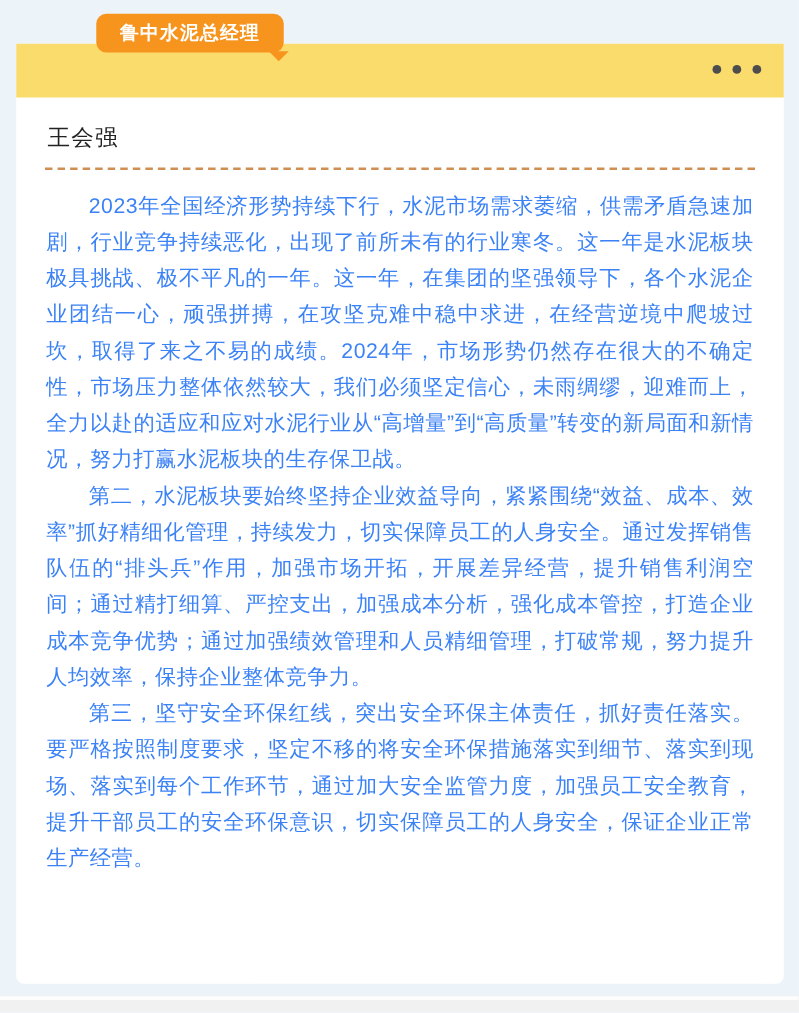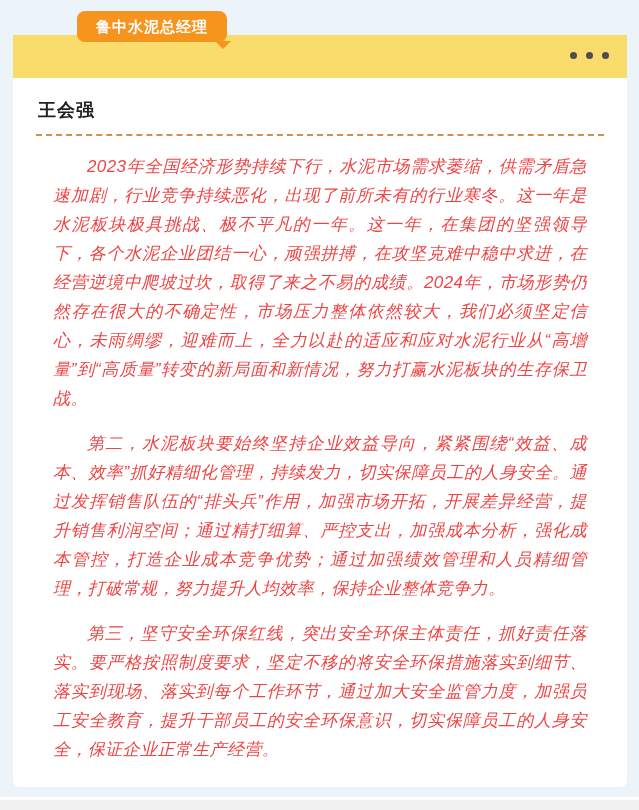--- a/index.html
+++ b/index.html
@@ -74,43 +74,42 @@
     border-radius: 50%;
     background: #4D4D4D;
   }
   .card-body {
     padding: 10px 13px 14px 13px;
   }
   .author-name {
     margin-top: 10px;
     padding-left: 12px;
     font-size: 18px;
-    font-weight: bold;
+    font-weight: normal;
     color: #222222;
     letter-spacing: 1px;
   }
   .dashed-divider {
     margin: 12px 10px 0 10px;
     border-bottom: 2px dashed #D08F52;
     height: 0;
   }
   .article {
     margin-top: 14px;
     padding: 0 11px;
   }
   .article p {
-    margin: 16px;
+    margin: 0;
     font-size: 17px;
     line-height: 29px;
-    color: #ef4444;
+    color: #3b82f6;
     text-align: justify;
     text-indent: 2em;
     letter-spacing: 0.4px;
     word-break: break-all;
-    font-style: italic;
   }
   .bottom-stripe {
     position: absolute;
     left: 0;
     bottom: 0;
     width: 639px;
     height: 10px;
     background: #F1F1F1;
     border-top: 3px solid #FDFDFD;
   }

